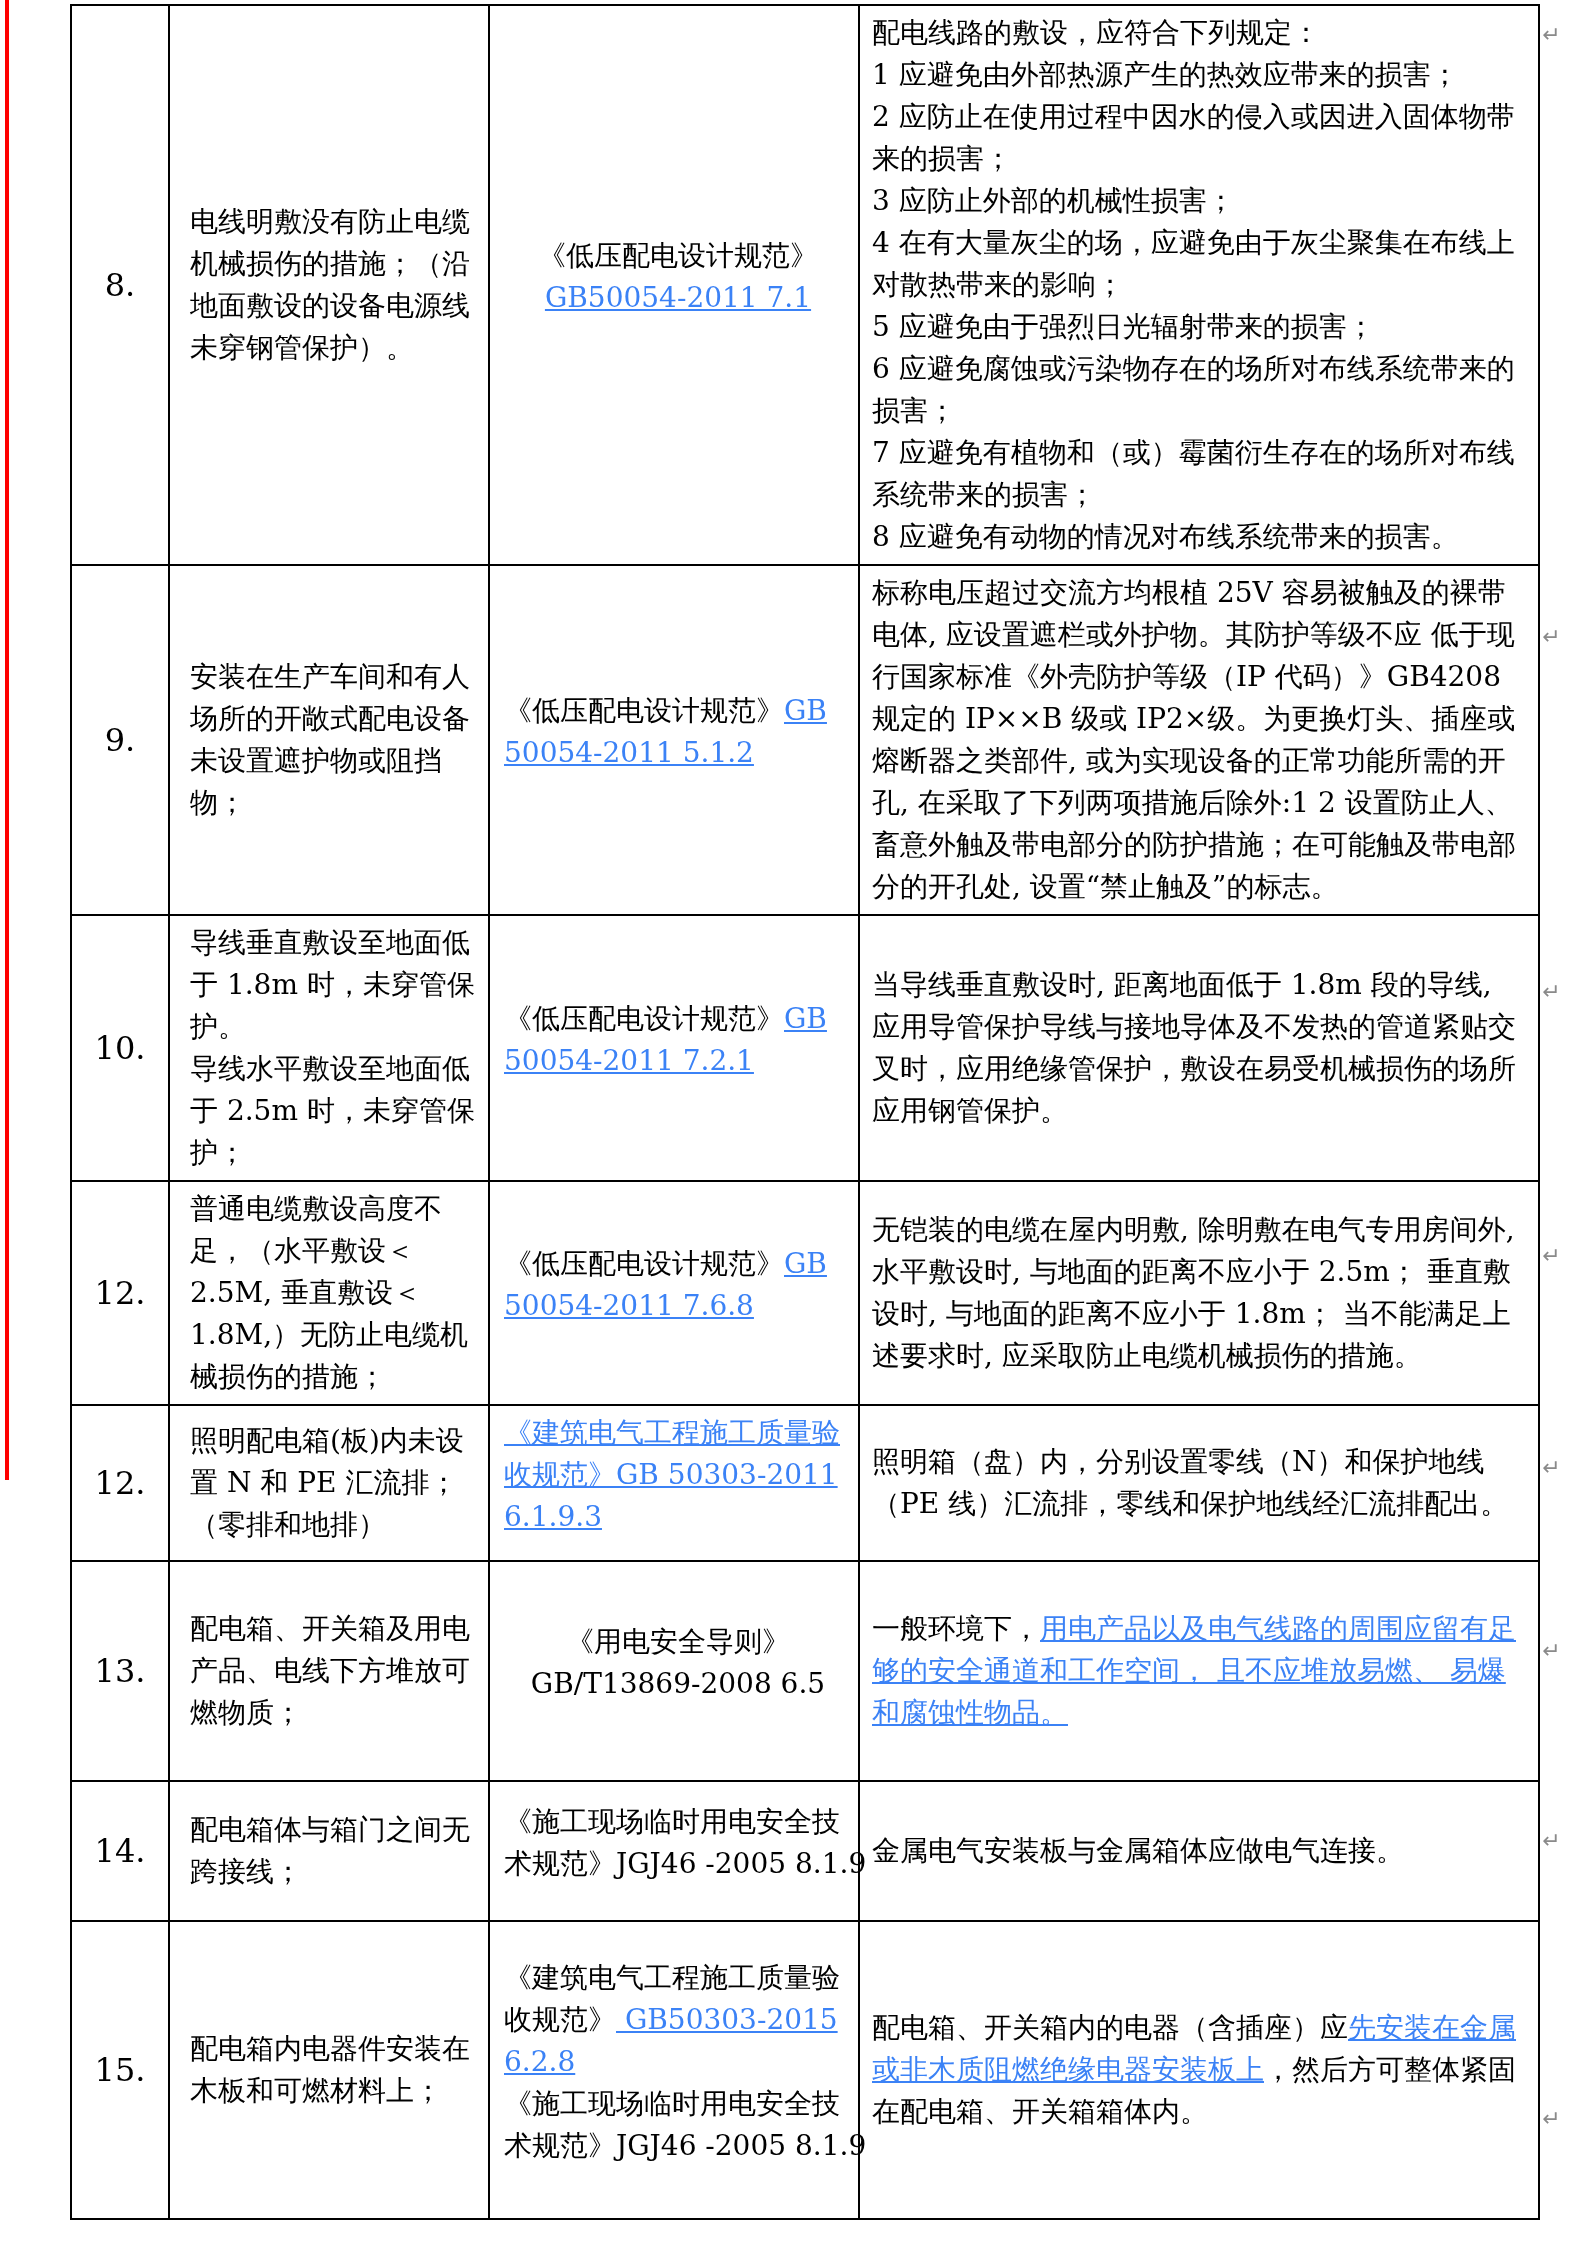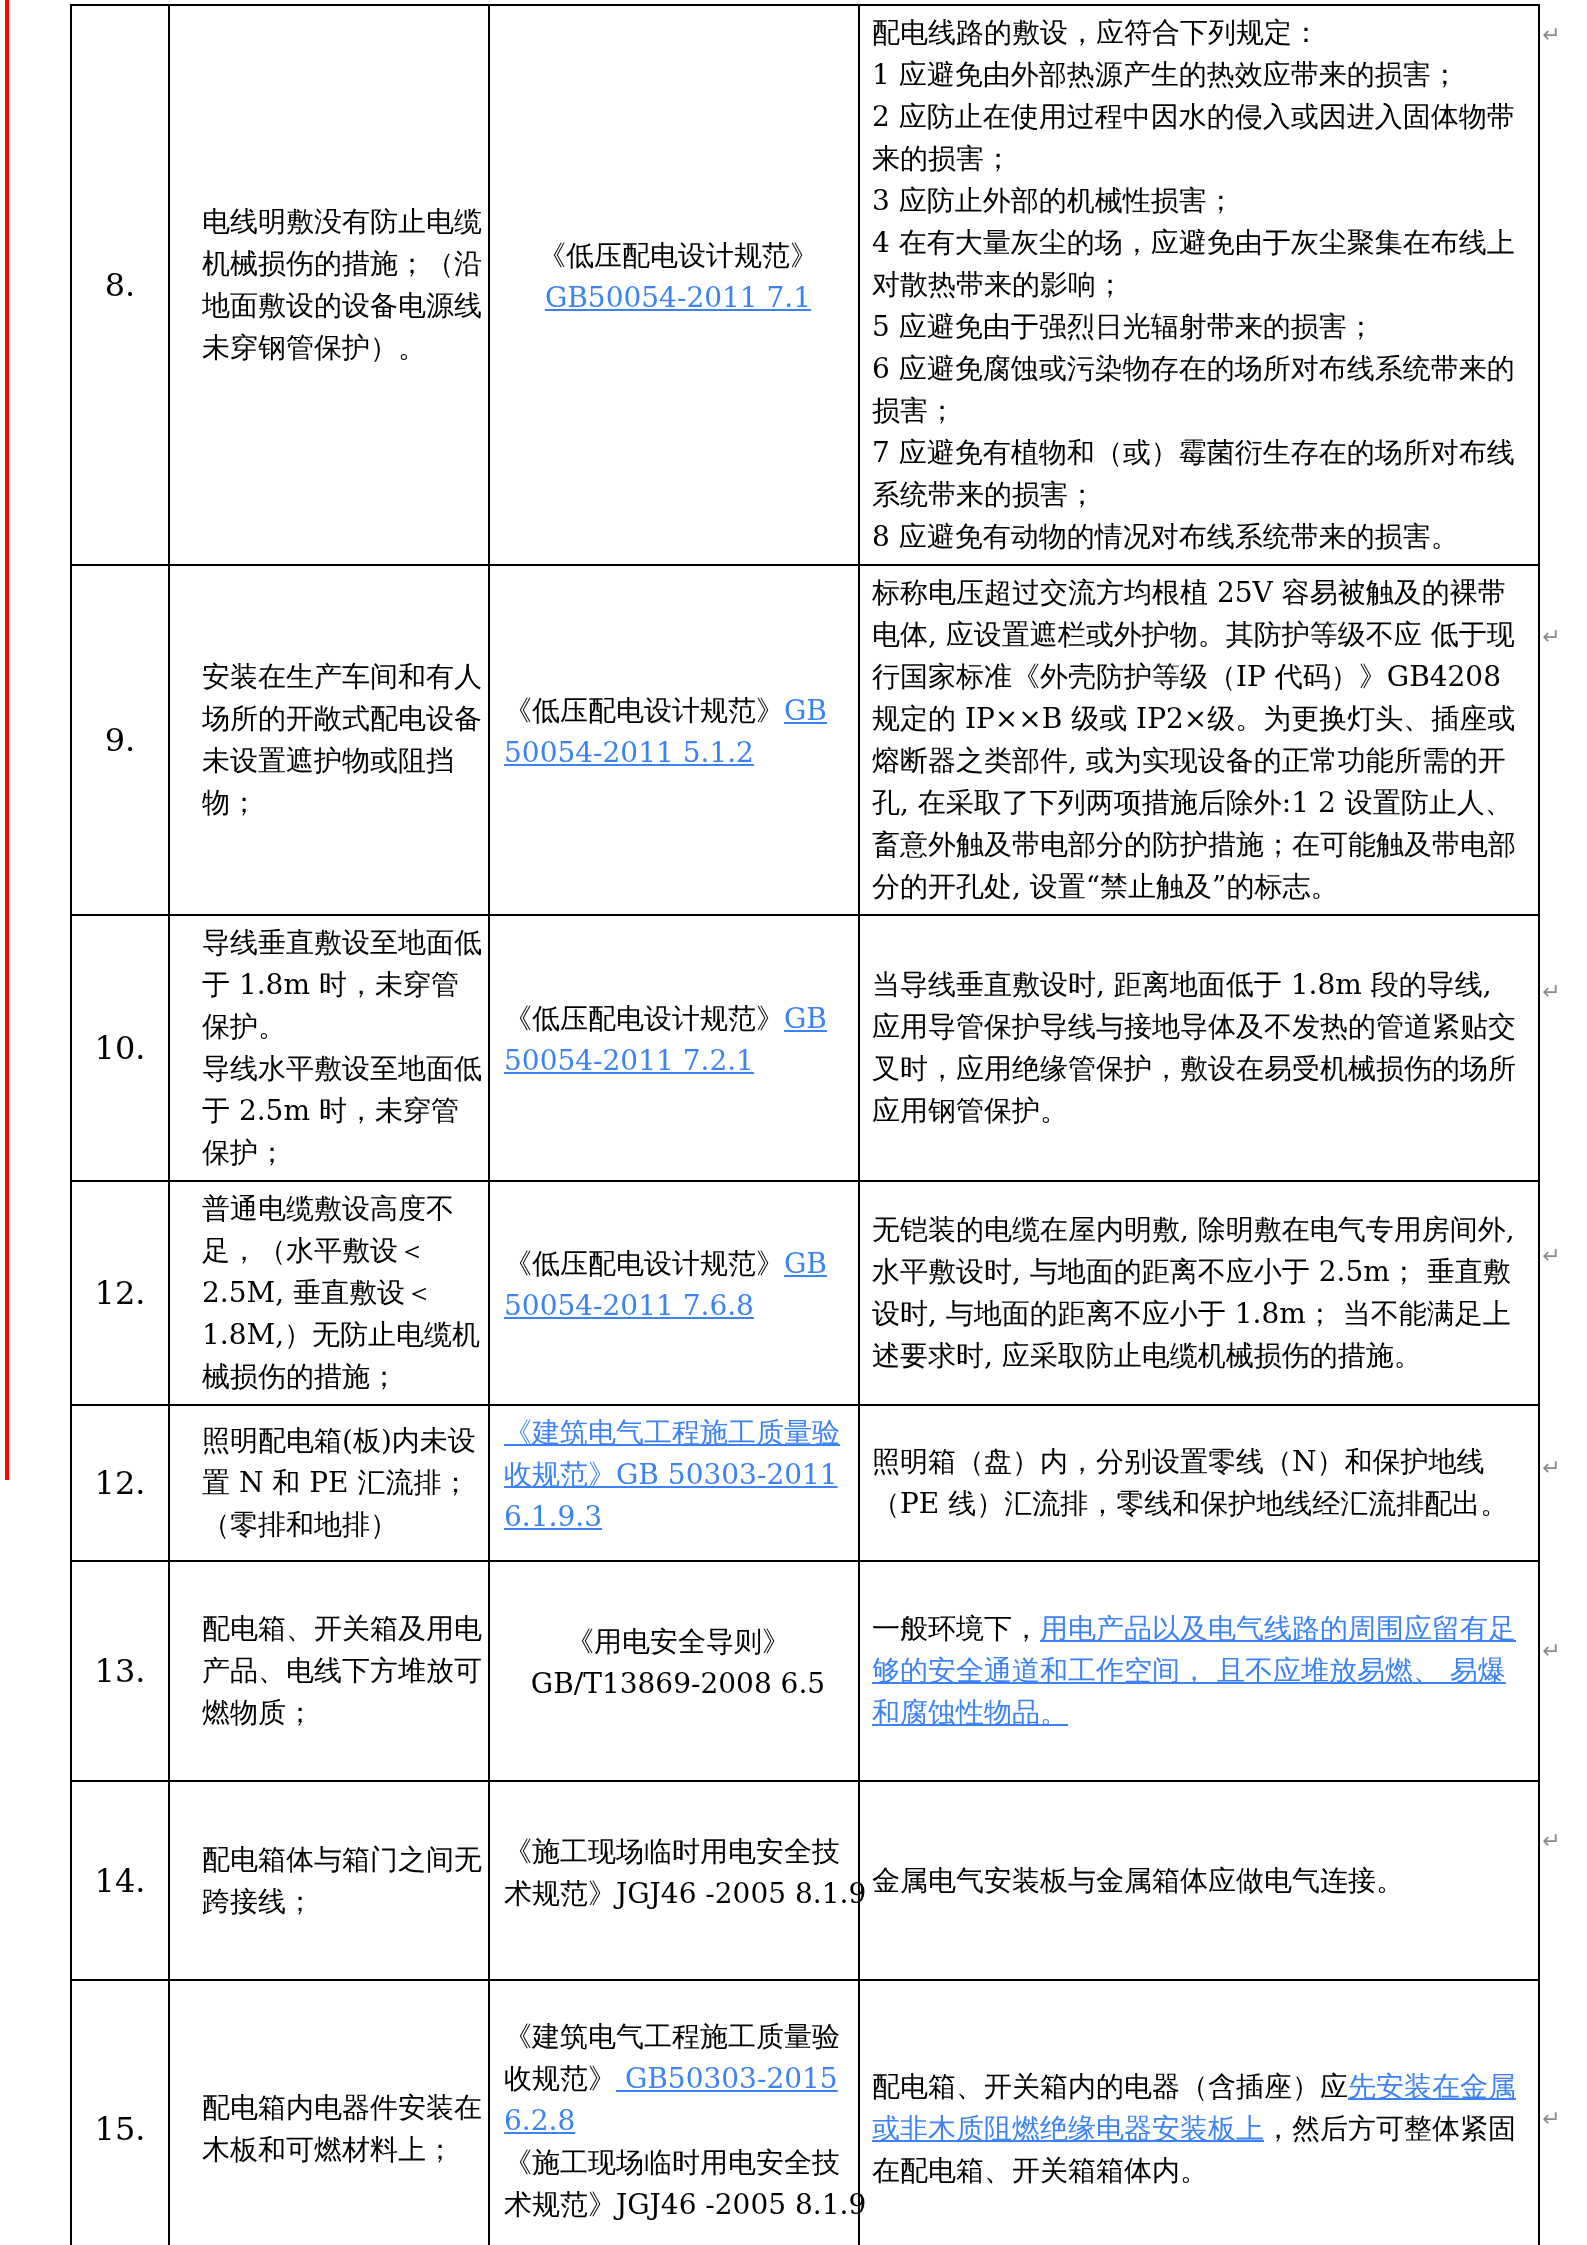--- a/index.html
+++ b/index.html
@@ -14,21 +14,21 @@
   }
   .table-wrap{position:absolute;left:70px;top:4px;}
   table{border-collapse:collapse;table-layout:fixed;width:1468px;}
   td{
     border:2px solid #000;
     vertical-align:middle;
     font-size:28px;line-height:42px;
     box-sizing:border-box;
   }
   td.num{text-align:center;font-size:32px;}
-  td.problem{padding:6px 4px 6px 32px;margin-left:18px;}
+  td.problem{padding:6px 4px 6px 20px;margin-left:18px;}
   td.problem div{white-space:pre-wrap;}
   td.ref{padding:6px 6px 22px 14px;}
   td.ref .ref-line{white-space:nowrap;}
   td.reg{padding:6px 14px 6px 12px;}
   td.reg div{white-space:pre-wrap;}
   .red{color:#3b82f6;text-decoration:underline;}
   .pmark{
     position:absolute;left:1542px;
     font-size:22px;line-height:22px;color:#8a8a8a;
     font-family:"DejaVu Sans","Liberation Sans",sans-serif;
@@ -129,21 +129,21 @@
             <div>配电箱、开关箱及用电产品、电线下方堆放可燃物质；</div>
           </td>
           <td class="ref" style="text-align: center;">
             <div class="ref-line"><span>《用电安全导则》</span></div>
             <div class="ref-line"><span>GB/T13869-2008  6.5</span></div>
           </td>
           <td class="reg">
             <div><span>一般环境下，</span><span class="red">用电产品以及电气线路的周围应留有足够的安全通道和工作空间， 且不应堆放易燃、 易爆和腐蚀性物品。</span></div>
           </td>
         </tr>
-        <tr style="height: 199px;">
+        <tr style="height: 140px;">
           <td class="num"><span>14.</span></td>
           <td class="problem">
             <div>配电箱体与箱门之间无跨接线；</div>
           </td>
           <td class="ref" style="text-align: left;">
             <div class="ref-line"><span>《施工现场临时用电安全技</span></div>
             <div class="ref-line"><span>术规范》JGJ46 -2005  8.1.9</span></div>
           </td>
           <td class="reg">
             <div><span>金属电气安装板与金属箱体应做电气连接。</span></div>

